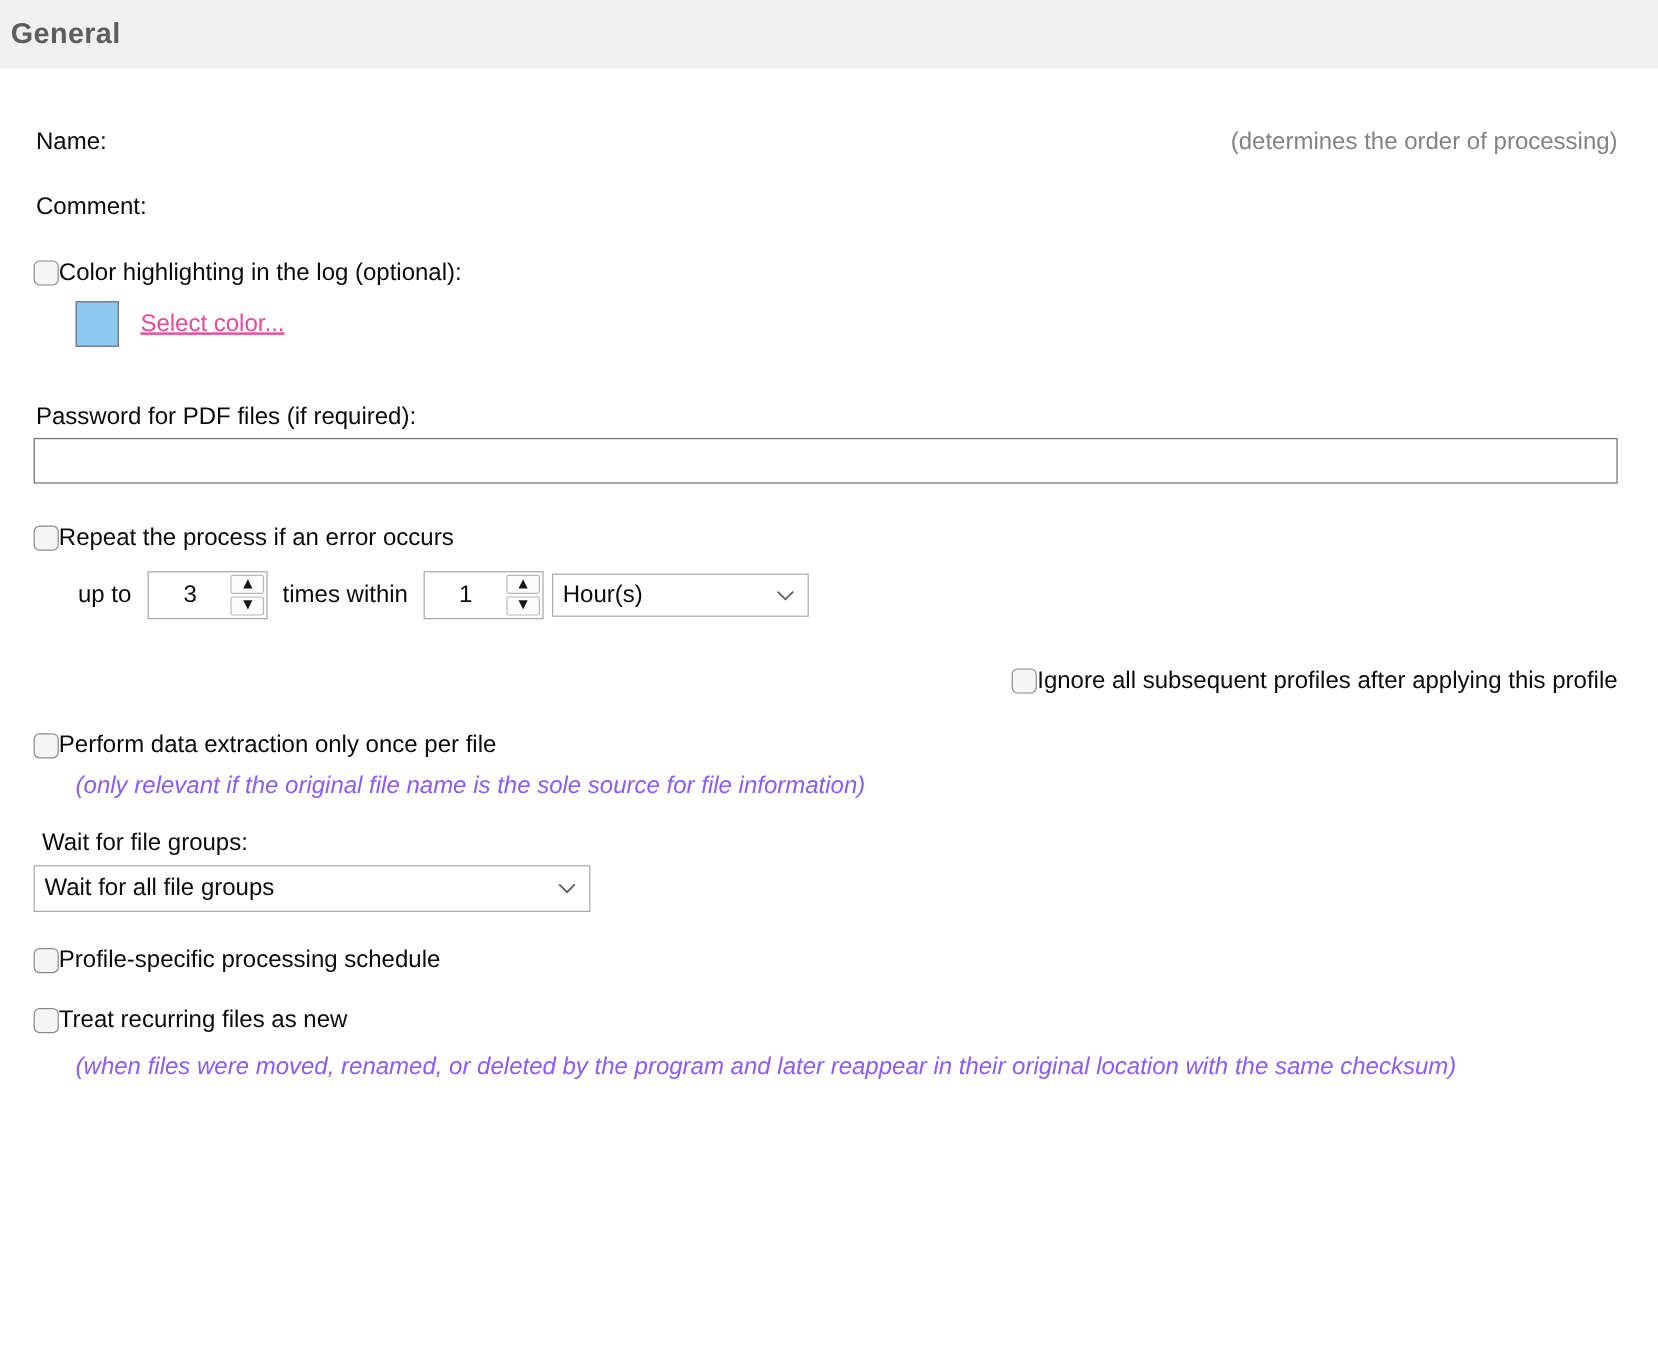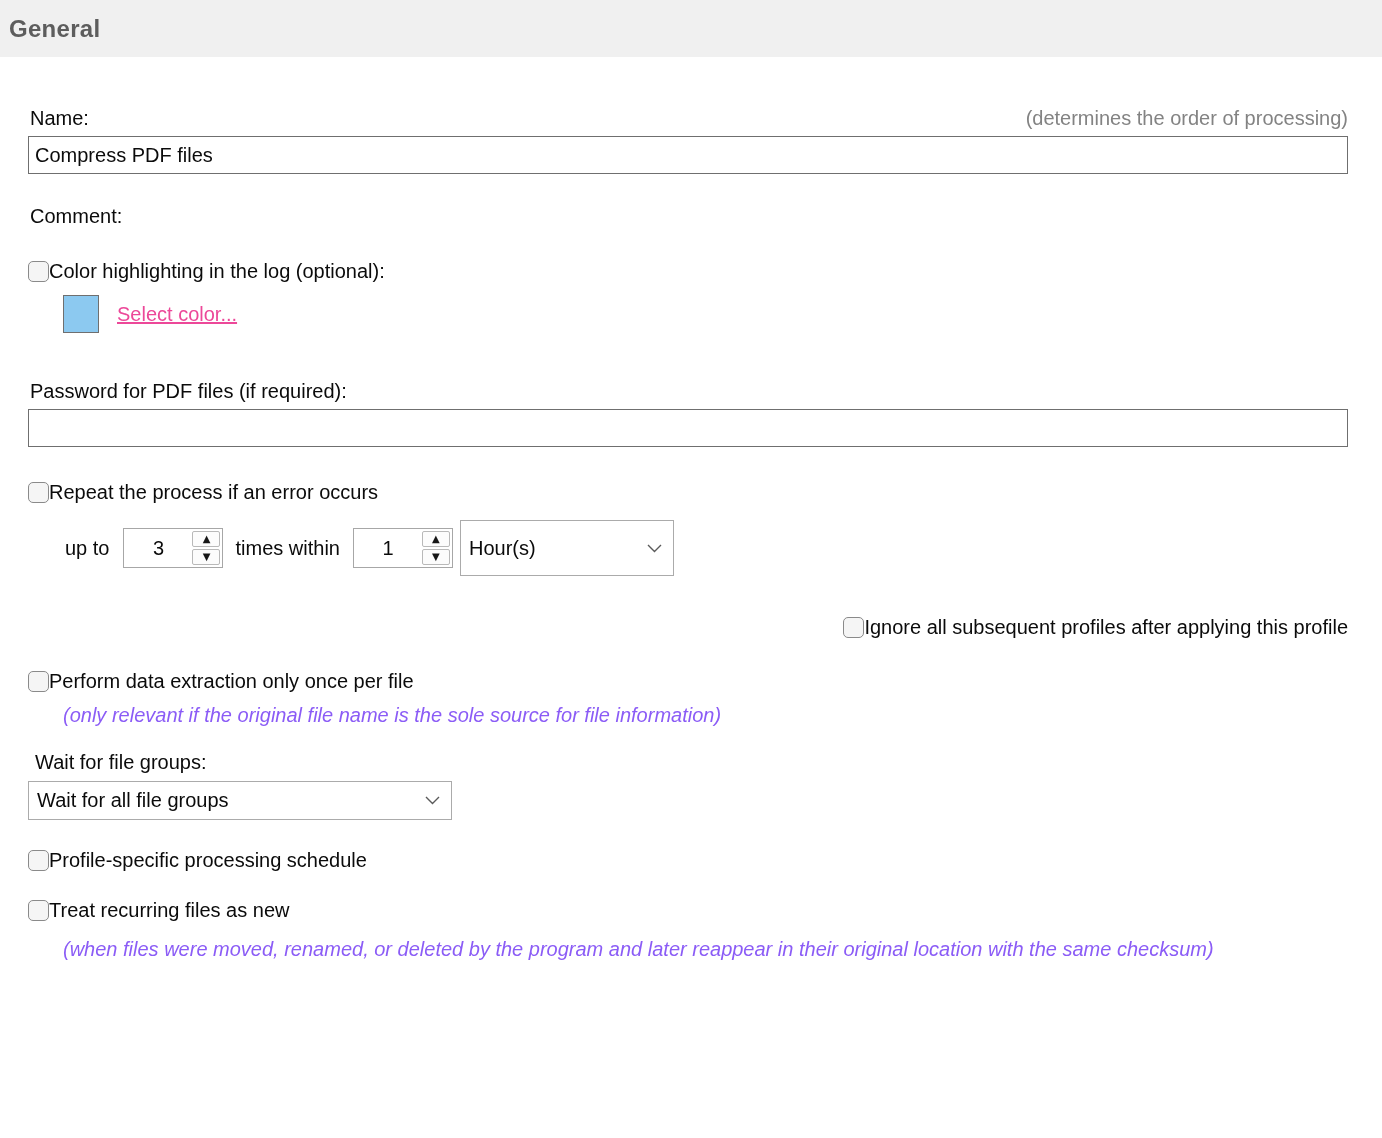--- a/index.html
+++ b/index.html
@@ -126,27 +126,27 @@
   .gap-b { margin-left: 12px; }
   .gap-c { margin-left: 13px; }
   .gap-d { margin-left: 7px; }
 
   .combo {
     display: flex;
     align-items: center;
     justify-content: space-between;
     border: 1px solid #ababab;
     background: #fff;
-    height: 56px;
+    height: 36px;
     padding: 0 11px 0 8px;
     font-size: 20px;
     cursor: default;
   }
   .combo-unit { width: 214px; }
-  .combo-wait { width: 424px; height: 39px; margin-top: 7px; }
+  .combo-wait { width: 464px; height: 39px; margin-top: 7px; }
 
   .hint {
     color: #8b5cf6;
     font-size: 20px;
     font-style: italic;
     margin-left: 35px;
   }
   .hint-extract { margin-top: 11px; }
   .hint-recur { margin-top: 11px; max-width: 1250px; line-height: 32px; }
 
@@ -159,21 +159,20 @@
 <div class="header">
   <span class="header-title">General</span>
 </div>
 
 <div class="content">
 
   <div class="row-name">
     <span class="lbl">Name:</span>
     <span class="hint-right">(determines the order of processing)</span>
   </div>
-  <input class="text-input" type="text" value="Compress PDF files" style="">
 
   <div style="margin-top:31px;">
     <span class="lbl">Comment:</span>
   </div>
 
   <div class="cb-row mt-color">
     <span class="cb"></span>
     <span class="cb-label">Color highlighting in the log (optional):</span>
   </div>
   <div class="swatch-row">

